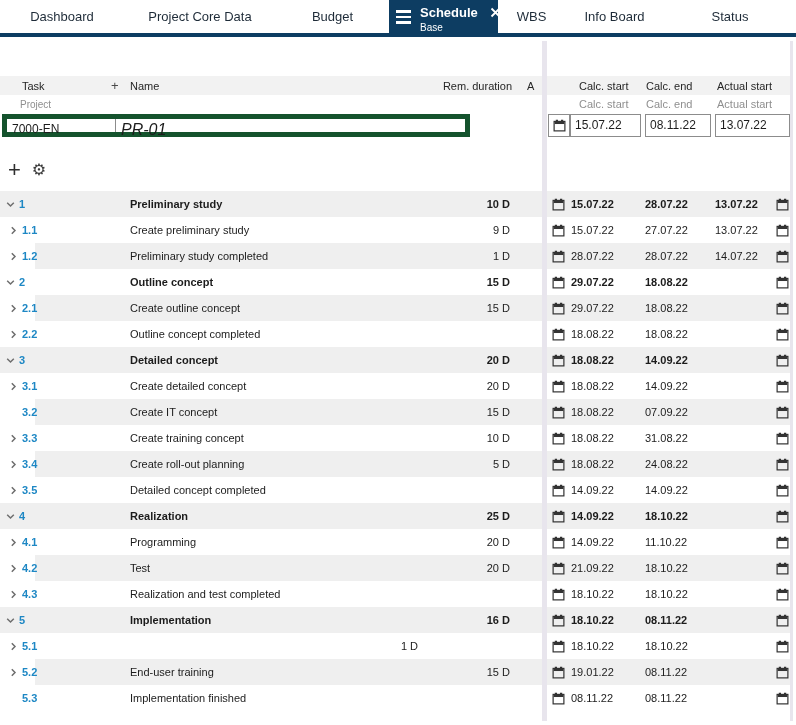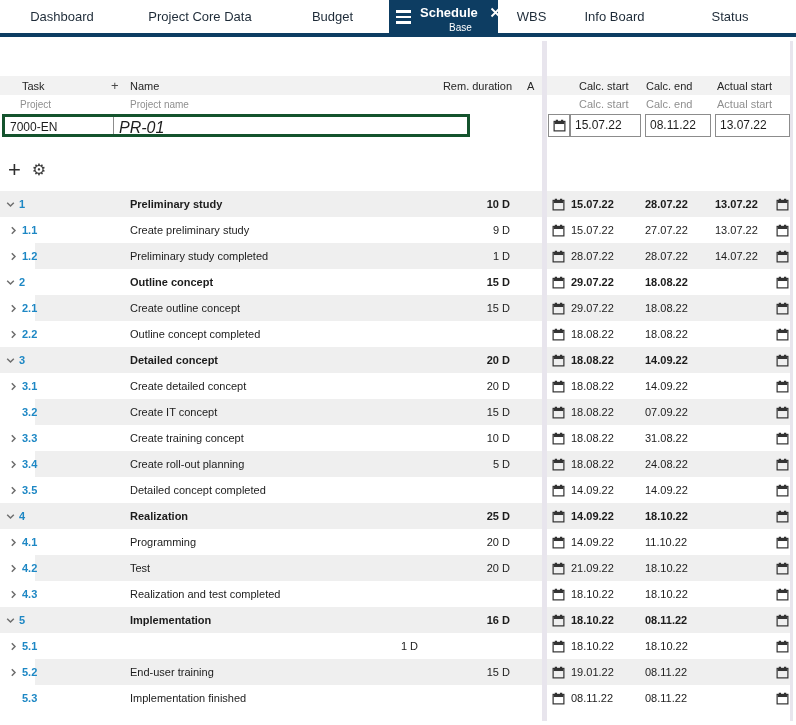--- a/index.html
+++ b/index.html
@@ -14,21 +14,20 @@
 
   
   .tabbar { display:flex; height:37px; border-bottom:4px solid #0d3d62; background:#fff; }
   .tab { display:flex; align-items:center; justify-content:center;
          font-size:13px; color:#1e2b38; cursor:pointer; white-space:nowrap; }
   .w1{width:124px}.w2{width:152px}.w3{width:113px}.w4{width:109px}.w5{width:67px}.w6{width:132px}.w7{width:99px}
   .tab.active {
     background:#0d3d62; color:#fff;
     justify-content:flex-start; align-items:flex-start;
     padding:5px 5px 0 7px;
-    text-align:center;
   }
   .burger { display:flex; flex-direction:column; gap:3px; margin-top:5px; margin-right:9px; }
   .burger div { width:15px; height:2.5px; background:#fff; }
   .active-inner { display:flex; flex-direction:column; }
   .active-top { display:flex; align-items:center; }
   .tab-title { font-weight:bold; font-size:13px; }
   .close-x { margin-left:12px; display:inline-flex; align-items:center; }
   .tab-sub { font-size:10px; margin-top:2px; }
 
   
@@ -45,21 +44,21 @@
   .h-id { position:relative; height:100%; display:flex; align-items:center; }
   .h-task { padding-left:22px; }
   .h-plus { position:absolute; left:111px; top:0; height:100%; display:flex; align-items:center;
             color:#4a4a4a; font-size:13px; }
   .h-dur { text-align:right; white-space:nowrap; }
   .h-a { padding-left:15px; }
   .lfilter { height:18px; font-size:10px; color:#8f8f8f; }
   .f-task { padding-left:20px; }
   .linput { height:26px; position:relative; }
   .pbox { position:absolute; left:2px; top:1px; width:468px; height:23px;
-          border:3px solid #14532d; display:flex; background:#fff; }
+          border:5px solid #14532d; display:flex; background:#fff; }
   .p1 { width:109px; border-right:1px solid #8c8c8c; padding:0 5px; line-height:21px; font-size:12px; }
   .p2 { flex:1; padding:0 5px; line-height:21px; font-size:16px;font-style:italic; }
   .ltoolbar { height:26px; margin-top:18px; display:flex; align-items:center; gap:11px; padding-left:8px; }
   .tplus { font-size:22px; font-weight:400; color:#2e2e2e; line-height:20px; cursor:pointer; }
   .tgear { font-size:16px; color:#3c3c3c; font-family:"DejaVu Sans", sans-serif; line-height:18px; cursor:pointer; }
   .lrows { margin-top:8px; }
 
   .lrow { height:26px; display:grid; grid-template-columns:130px 1fr 92px 30px;
           align-items:center; font-size:11px; }
   .lrow.group.stripe-g { background:#efefef; }
@@ -147,21 +146,20 @@
         <span class="h-task">Task</span>
         <span class="h-plus">+</span>
       </div>
       <div>Name</div>
       <div class="h-dur">Rem. duration</div>
       <div class="h-a">A</div>
     </div>
 
     <div class="lfilter lgrid">
       <div class="f-task">Project</div>
-      <div>Project name</div>
       <div></div>
         <div></div>
     </div>
 
     <div class="linput">
       <div class="pbox">
         <div class="p1" role="textbox">7000-EN</div>
         <div class="p2" role="textbox">PR-01</div>
       </div>
     </div>

